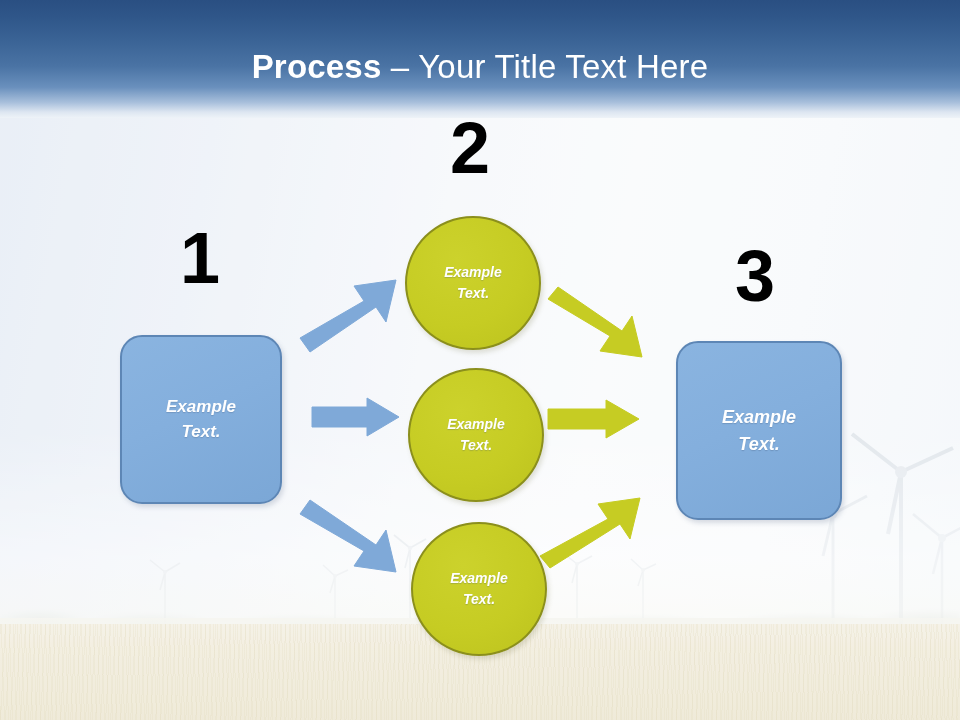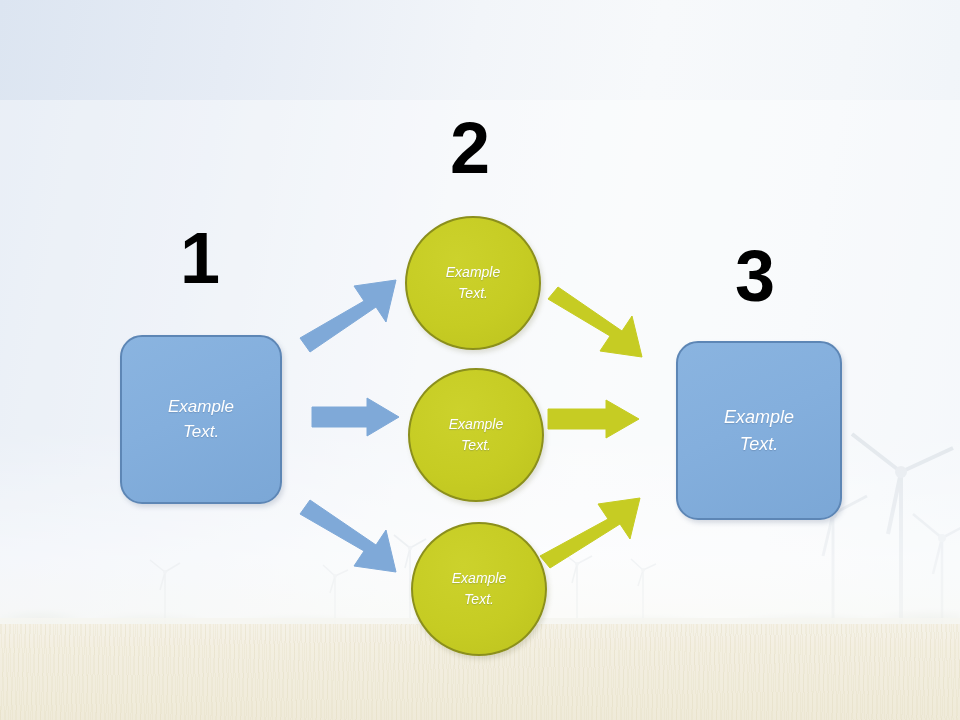--- a/index.html
+++ b/index.html
@@ -111,21 +111,21 @@
     background: linear-gradient(155deg, #8ab4e0 0%, #84afdd 45%, #7ba7d6 100%);
     border: 2px solid #5d86b5;
     border-radius: 22px;
     box-shadow: 2px 3px 5px rgba(80,100,130,.22);
     display: flex;
     align-items: center;
     justify-content: center;
   }
   .box-label, .circle-label {
     color: #ffffff;
-    font-weight: 400;
+    font-weight: 700;
     font-style: italic;
     font-size: 17px;
     line-height: 1.45;
     text-align: center;
     text-shadow: 0 1px 1px rgba(60,80,110,.25);
     white-space: pre-line;
   }
   #box-start { left: 120px; top: 335px; width: 158px; height: 165px; }
   #box-end   { left: 676px; top: 341px; width: 162px; height: 175px; }
   #box-end .box-label { font-size: 18px; }
@@ -248,20 +248,23 @@
         </svg>
     </div>
 
     <div class="treeline"></div>
     <div class="bg-haze"></div>
     <div class="field-top-fade"></div>
     <div class="field"></div>
     <div class="bg-wash"></div>
   </div>
 
+  <div class="banner">
+    <div class="banner-title"><span class="t-bold">Process</span><span class="t-norm"> – </span><span class="t-norm">Your Title Text Here</span></div>
+  </div>
 
   <div class="step-num" id="num-1">1</div>
   <div class="step-num" id="num-2">2</div>
   <div class="step-num" id="num-3">3</div>
 
   <div class="arrow" style="left:300px; top:278px;">
     <svg width="100" height="74" viewBox="0 0 100 74">
       <polygon points="0,60 10,74 76,29 86,44 96,2 54,8 64,23" fill="#7fa9d8" stroke="#7fa9d8" stroke-width="1" stroke-linejoin="round"></polygon>
     </svg>
   </div>

